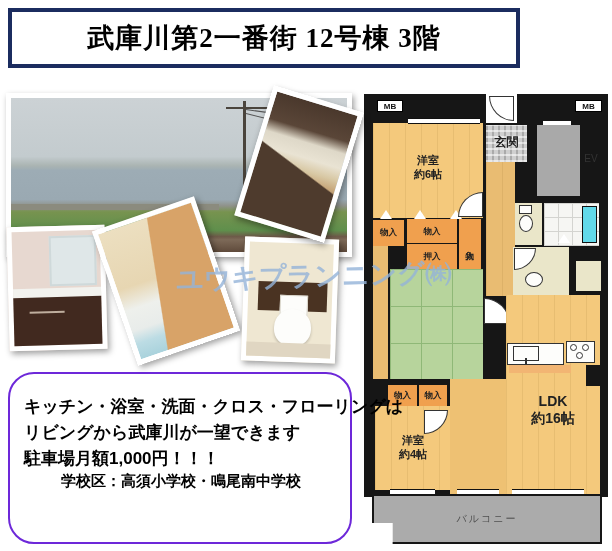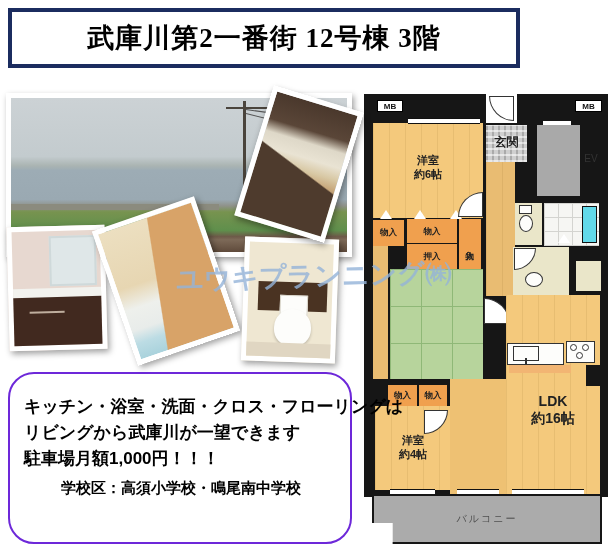--- a/index.html
+++ b/index.html
@@ -123,21 +123,21 @@
     display:flex; align-items:center; justify-content:center; }
   .fp-balcony span { position:static; font-size:10px; color:#4f4f4f; letter-spacing:2px;font-family:Liberation Mono, monospace; }
 
   
   .desc-box {
     position:absolute; left:8px; top:372px; width:344px; height:172px; z-index:2;
     background:#fff; border:2px solid #6d28d9; border-radius:26px;
     padding:20px 12px 6px 14px;
   }
   .desc-line { font-size:17px; line-height:26px; color:#000; font-weight:bold; white-space:nowrap; }
-  .school-line { margin-top:7px; text-align:center; font-size:15px; font-weight:bold; color:#000; }
+  .school-line { text-align:center; font-size:15px; font-weight:bold; color:#000; }
 </style>
 </head>
 <body>
 
 <div class="title-box">
   <h1>武庫川第2一番街 12号棟 3階</h1>
 </div>
 
 <div class="ph ph-river">
   <div class="embank"></div>

